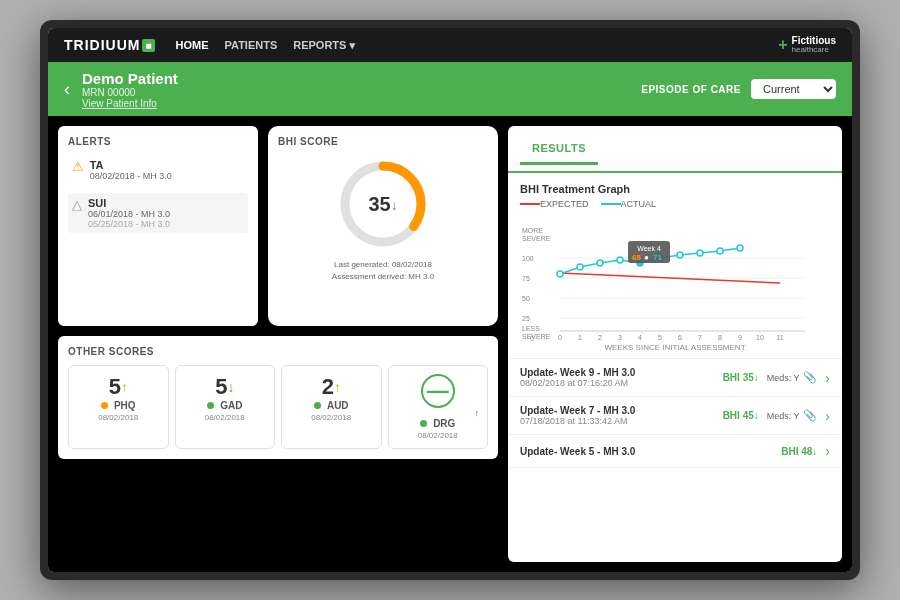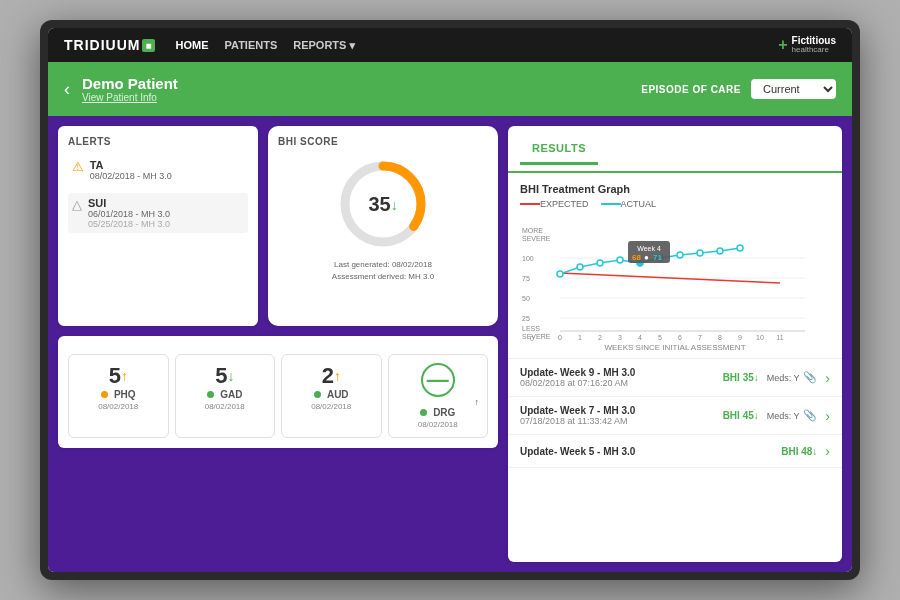--- a/index.html
+++ b/index.html
@@ -144,21 +144,21 @@
       appearance: auto;
     }
 
     
     .main-content {
       display: flex;
       flex: 1;
       overflow: hidden;
       padding: 10px;
       gap: 10px;
-      background: #4c1d95;
+      background: #000000;
     }
 
     
     .left-panel {
       width: 440px;
       flex-shrink: 0;
       display: flex;
       flex-direction: column;
       gap: 10px;
     }
@@ -465,20 +465,21 @@
           <div class="brand-top">Fictitious</div>
           <div class="brand-bottom">healthcare</div>
         </div>
       </div>
     </div>
 
     <div class="patient-header">
       <span class="back-arrow">‹</span>
       <div class="patient-info">
         <div class="patient-name">Demo Patient</div>
+        <div class="patient-mrn">MRN 00000</div>
         <div class="patient-link">View Patient Info</div>
       </div>
       <div class="episode-care">
         <span class="episode-label">EPISODE OF CARE</span>
         <select class="episode-select">
           <option>Current</option>
         </select>
       </div>
     </div>
 
@@ -527,20 +528,21 @@
             </div>
             <div class="bhi-meta">
               <span>Last generated: 08/02/2018</span><br>
               <span>Assessment derived: MH 3.0</span>
             </div>
           </div>
 
         </div>
 
         <div class="other-scores-panel">
+          <div class="panel-title">OTHER SCORES</div>
           <div class="scores-grid">
 
             <div class="score-card">
               <div class="score-value">
                 <span>5</span>
                   <span class="score-arrow-up">↑</span>
               </div>
               <div class="score-label">
                 <span class="score-dot" style="background:#ff9800"></span>
                 <span>PHQ</span>

